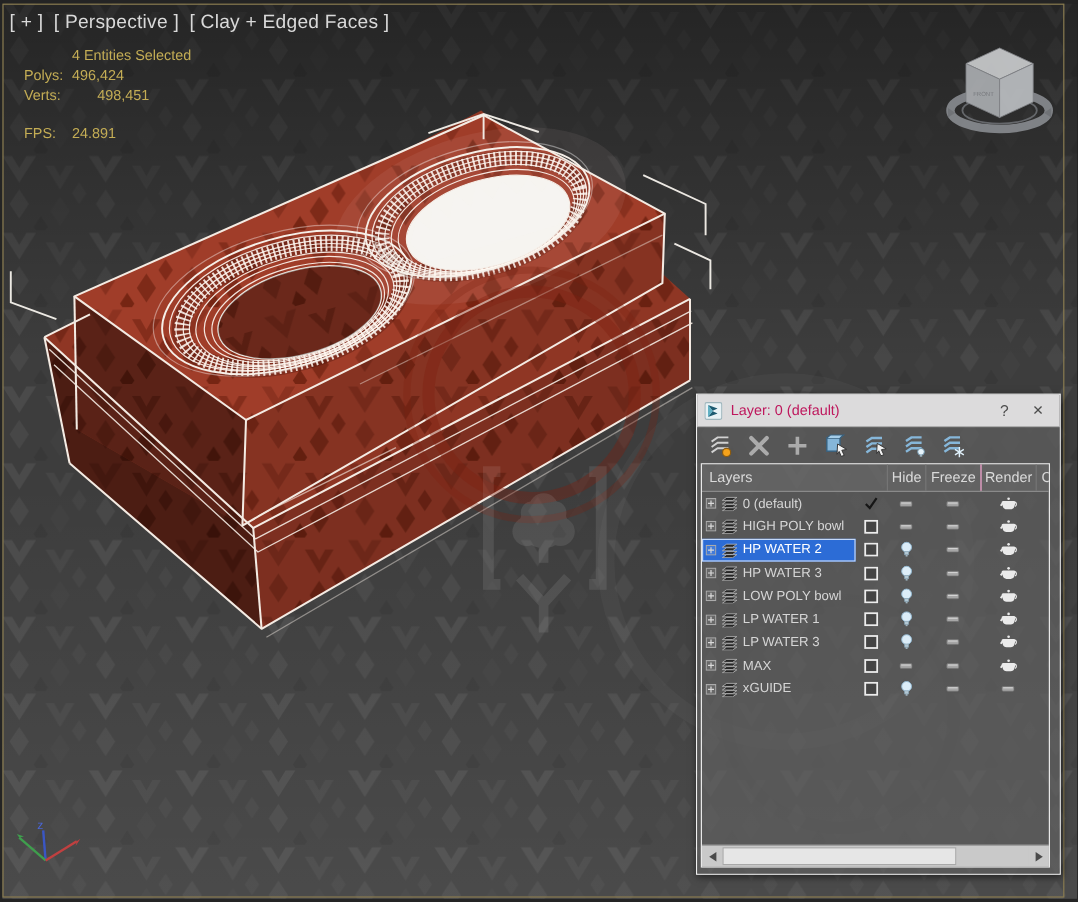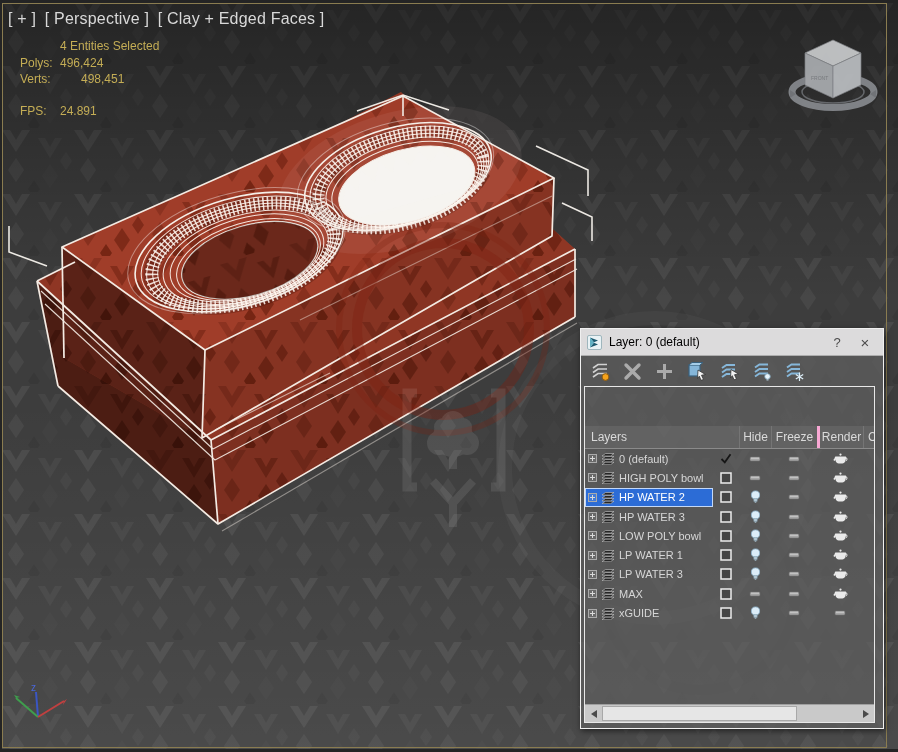--- a/index.html
+++ b/index.html
@@ -10,35 +10,35 @@
   .hud{position:absolute;z-index:2;font-size:16px;white-space:nowrap;}
   #vp-label{left:8px;top:10px;color:#d9d9d9;letter-spacing:.2px;}
   #vp-label span{margin-right:4px;cursor:default;}
   .stat{position:absolute;color:#c4ad55;font-size:12px;z-index:2;white-space:nowrap;}
   
   #layer-dialog{position:absolute;left:580px;top:328px;width:304px;height:401px;z-index:3;
     border:1px solid #f0f0f0;box-sizing:border-box;
     box-shadow:1px 2px 6px rgba(0,0,0,.55);}
   .titlebar{height:27px;background:#dcdbdc;border-bottom:1px solid #adadad;
     display:flex;align-items:center;padding:0 4px 0 6px;box-sizing:border-box;}
-  .titlebar .ttl{flex:1;margin-left:7px;font-size:12px;color:#000000;}
+  .titlebar .ttl{flex:1;margin-left:7px;font-size:12px;color:#be185d;}
   .tbtn{width:28px;text-align:center;font-size:13px;color:#4c4c4c;cursor:default;}
   .dlg-body{position:relative;height:372px;background:rgba(96,96,96,.72);box-sizing:border-box;}
   .toolbar{height:30px;display:flex;align-items:center;gap:11px;padding-left:9px;}
   .tbi{display:block;}
   .tbl{margin-left:3px;width:289px;height:335px;border:1px solid #e8e8e8;box-sizing:content-box;
        display:flex;flex-direction:column;}
   .thead{display:flex;height:22px;align-items:center;background:rgba(112,112,112,.45);
-         border-bottom:1px solid #8a8a8a;color:#dadada;font-size:12px;flex:none;margin-top:39px;}
+         border-bottom:1px solid #8a8a8a;color:#dadada;font-size:12px;flex:none;}
   .thead .hc{box-sizing:border-box;height:100%;display:flex;align-items:center;justify-content:center;}
   .hc.c-name{width:128px;justify-content:flex-start;padding-left:6px;}
   .hc.c-chk{width:26px;}
   .hc.c-hide{width:32px;border-left:1px solid #757575;}
   .hc.c-frz{width:46px;border-left:1px solid #757575;}
-  .hc.c-rnd{width:46px;border-left:3px solid #f9a8d4;}
+  .hc.c-rnd{width:46px;border-left:1px solid #f9a8d4;}
   .hc.c-col{flex:1;border-left:1px solid #757575;overflow:hidden;justify-content:flex-start;padding-left:4px;}
   .tbody{flex:none;}
   .layer-row{display:flex;height:19.3px;align-items:center;font-size:11px;color:#d6d6d6;}
   .cell{box-sizing:border-box;display:flex;align-items:center;justify-content:center;height:100%;}
   .cell.name{width:128px;justify-content:flex-start;gap:4px;padding-left:3px;overflow:hidden;}
   .cell.chk{width:26px;}
   .cell.hide{width:32px;}
   .cell.frz{width:46px;}
   .cell.rnd{width:46px;}
   .cell svg{display:block;}

